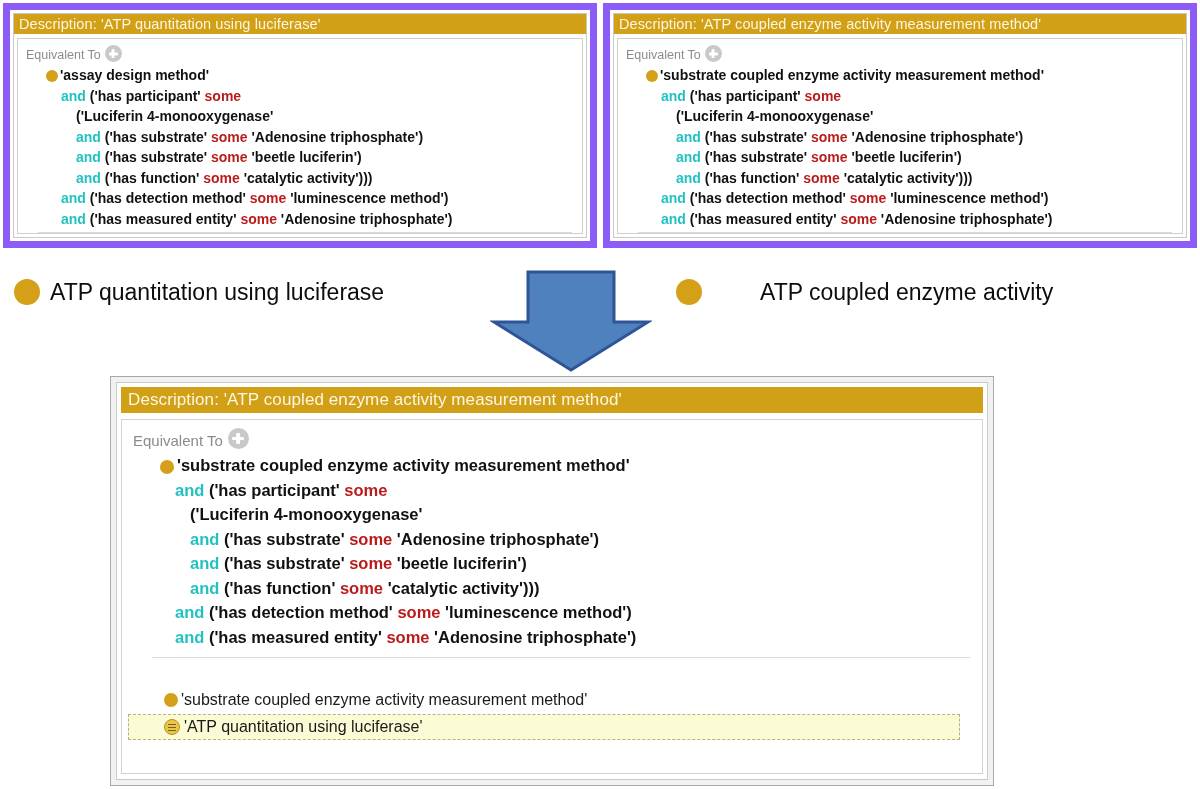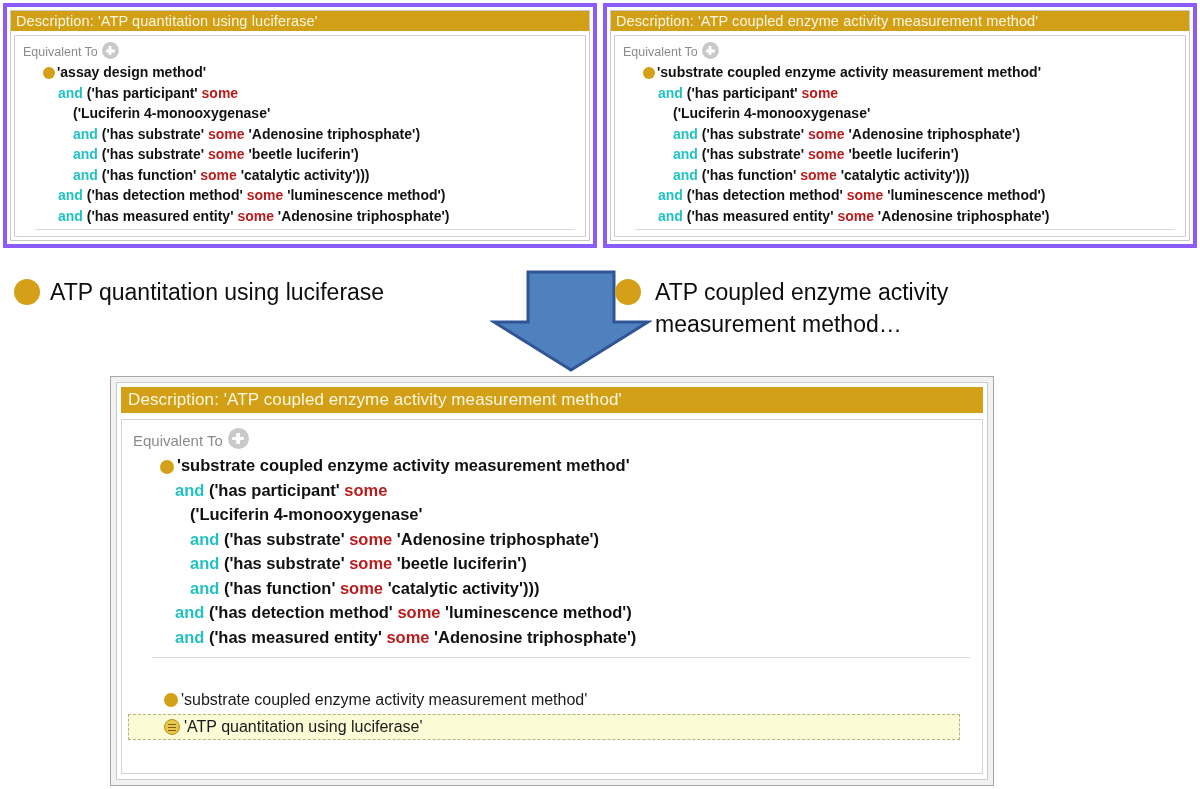--- a/index.html
+++ b/index.html
@@ -12,21 +12,21 @@
     height: 789px;
     position: relative;
     font-family: "Liberation Sans", sans-serif;
     overflow: hidden;
   }
 
   
   .desc-panel {
     position: absolute;
     background: #ffffff;
-    border: 4px solid #8b5cf6;
+    border: 7px solid #8b5cf6;
     box-sizing: border-box;
     padding: 3px;
   }
   .desc-panel-inner {
     border: 1px solid #c9c9c9;
     background: #ffffff;
     box-sizing: border-box;
     height: 100%;
     display: flex;
     flex-direction: column;
@@ -163,21 +163,21 @@
     align-items: flex-start;
     font-family: "Liberation Sans", sans-serif;
     font-size: 23px;
     color: #0d0d0d;
     line-height: 32px;
   }
   .mid-label .cls-dot { width: 26px; height: 26px; margin-top: 3px; }
 
   #mid-label-left  { left: 14px;  top: 276px; }
   #mid-label-left .cls-dot { margin-right: 10px; }
-  #mid-label-right { left: 615px; top: 276px; width: 430px; }
+  #mid-label-right { left: 676px; top: 276px; width: 430px; gap: 44px; }
   #mid-label-right .cls-dot { margin-right: 14px; }
 
   #big-arrow {
     position: absolute;
     left: 490px;
     top: 268px;
     width: 162px;
     height: 106px;
   }
 
@@ -281,21 +281,20 @@
 </div>
 
 <svg id="big-arrow" viewBox="0 0 162 106">
   <polygon points="38,4 124,4 124,54 158,54 81,102 4,54 38,54" fill="#4e81bd" stroke="#2f5597" stroke-width="3" stroke-linejoin="miter"></polygon>
 </svg>
 
 <div class="mid-label" id="mid-label-right">
   <span class="cls-dot"></span>
   <span>
     <span>ATP coupled enzyme activity</span><br>
-    <span>measurement method…</span>
   </span>
 </div>
 
 <div class="desc-panel" id="panel-bottom">
   <div class="desc-panel-inner">
     <div class="title-bar">Description: 'ATP coupled enzyme activity measurement method'</div>
     <div class="panel-body">
 
       <div class="section-head">
         <span class="label">Equivalent To</span>

